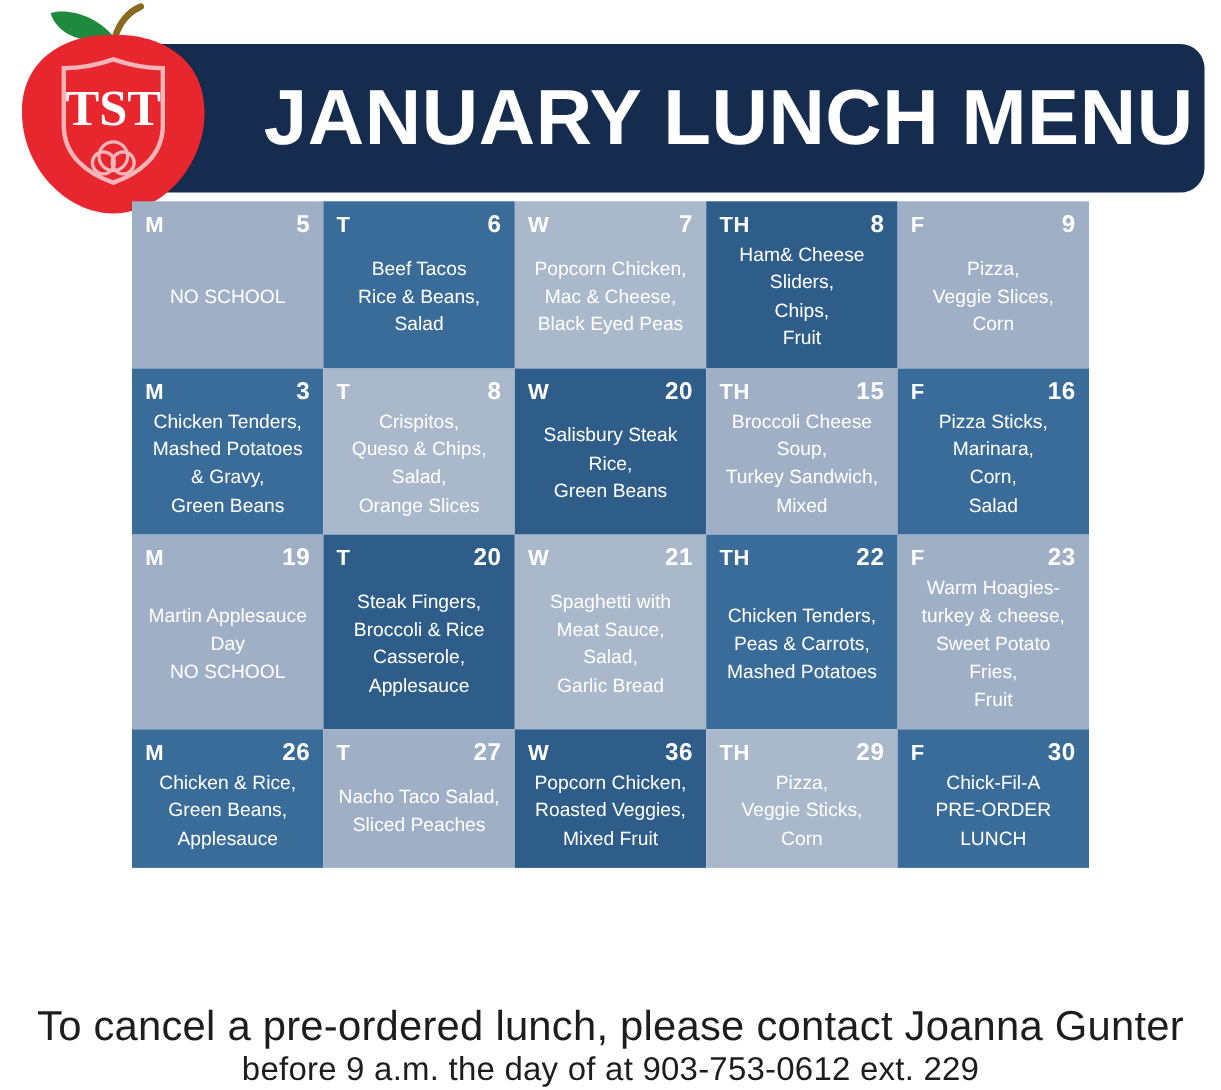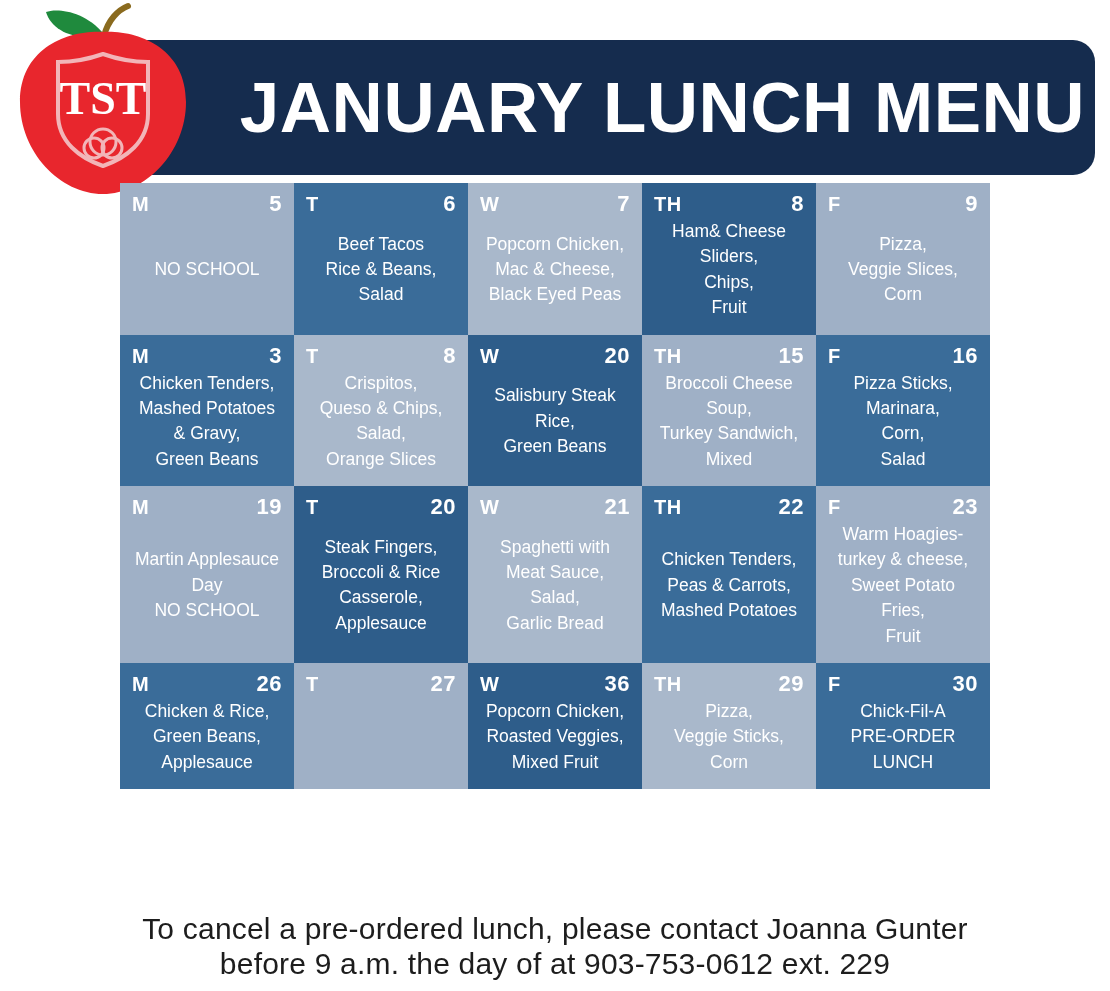--- a/index.html
+++ b/index.html
@@ -102,21 +102,21 @@
   
   .footer {
     position: absolute;
     left: 0;
     top: 912px;
     width: 1110px;
     text-align: center;
     color: #1d1d1d;
   }
   .footer-line1 {
-    font-size: 30px;
+    font-size: 38px;
     line-height: 1.15;
     letter-spacing: 0.2px;
   }
   .footer-line2 {
     font-size: 30px;
     line-height: 1.15;
     letter-spacing: 0.2px;
   }
 </style>
 </head>
@@ -299,20 +299,22 @@
       </div>
       <div class="cell-body">Chicken &amp; Rice,
 Green Beans,
 Applesauce</div>
     </div>
     <div class="cell light">
       <div class="cell-head">
         <span class="cell-day">T</span>
         <span class="cell-num">27</span>
       </div>
+      <div class="cell-body">Nacho Taco Salad,
+Sliced Peaches</div>
     </div>
     <div class="cell navy">
       <div class="cell-head">
         <span class="cell-day">W</span>
         <span class="cell-num">36</span>
       </div>
       <div class="cell-body">Popcorn Chicken,
 Roasted Veggies,
 Mixed Fruit</div>
     </div>

